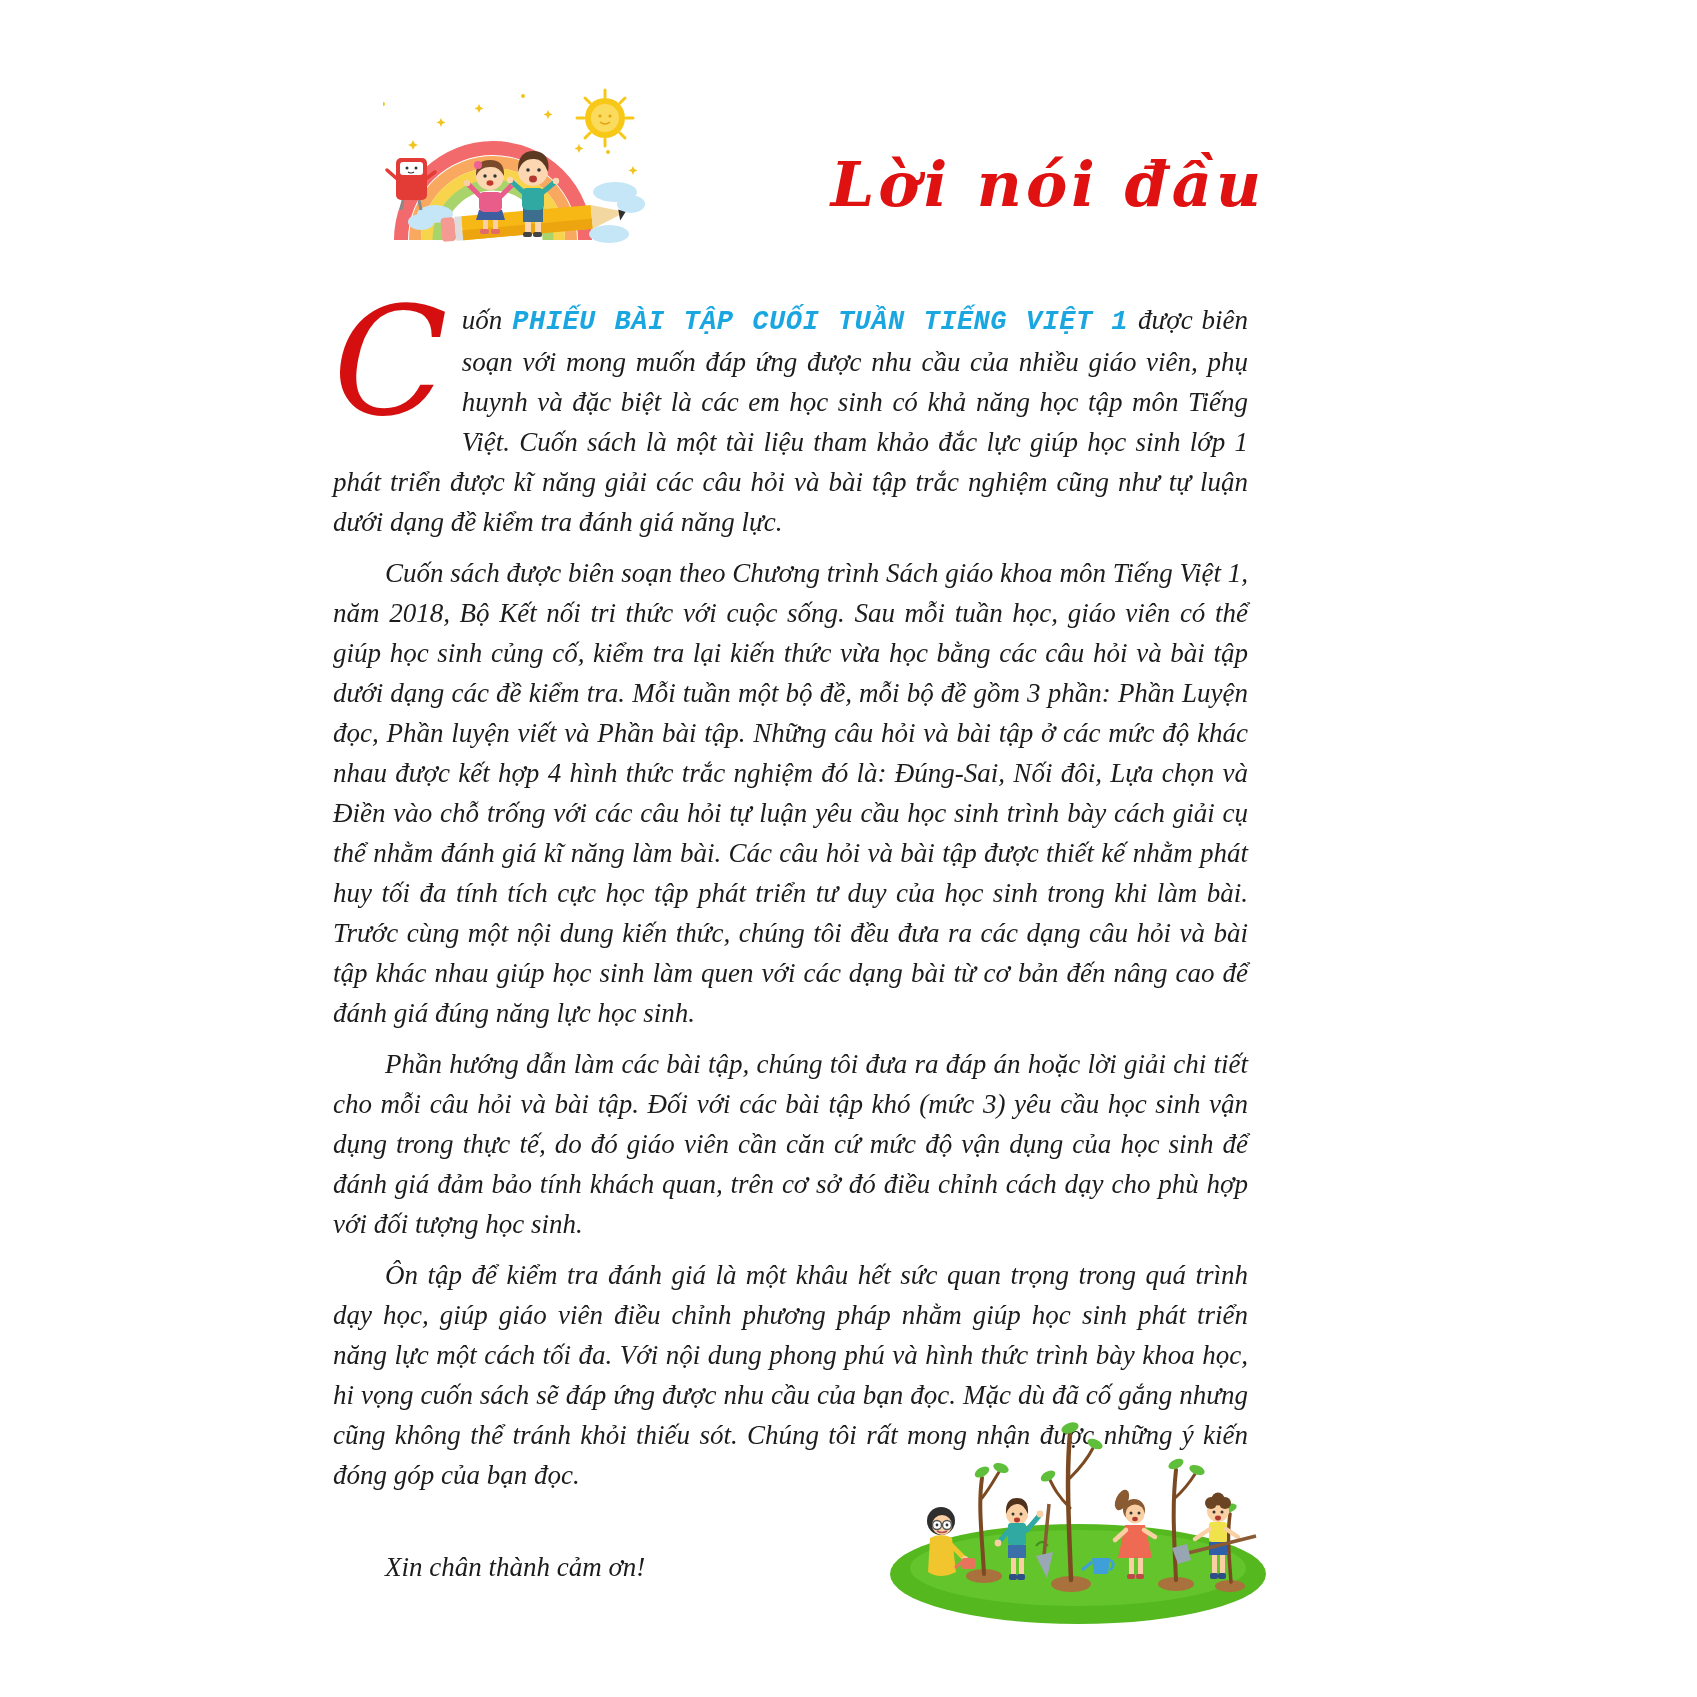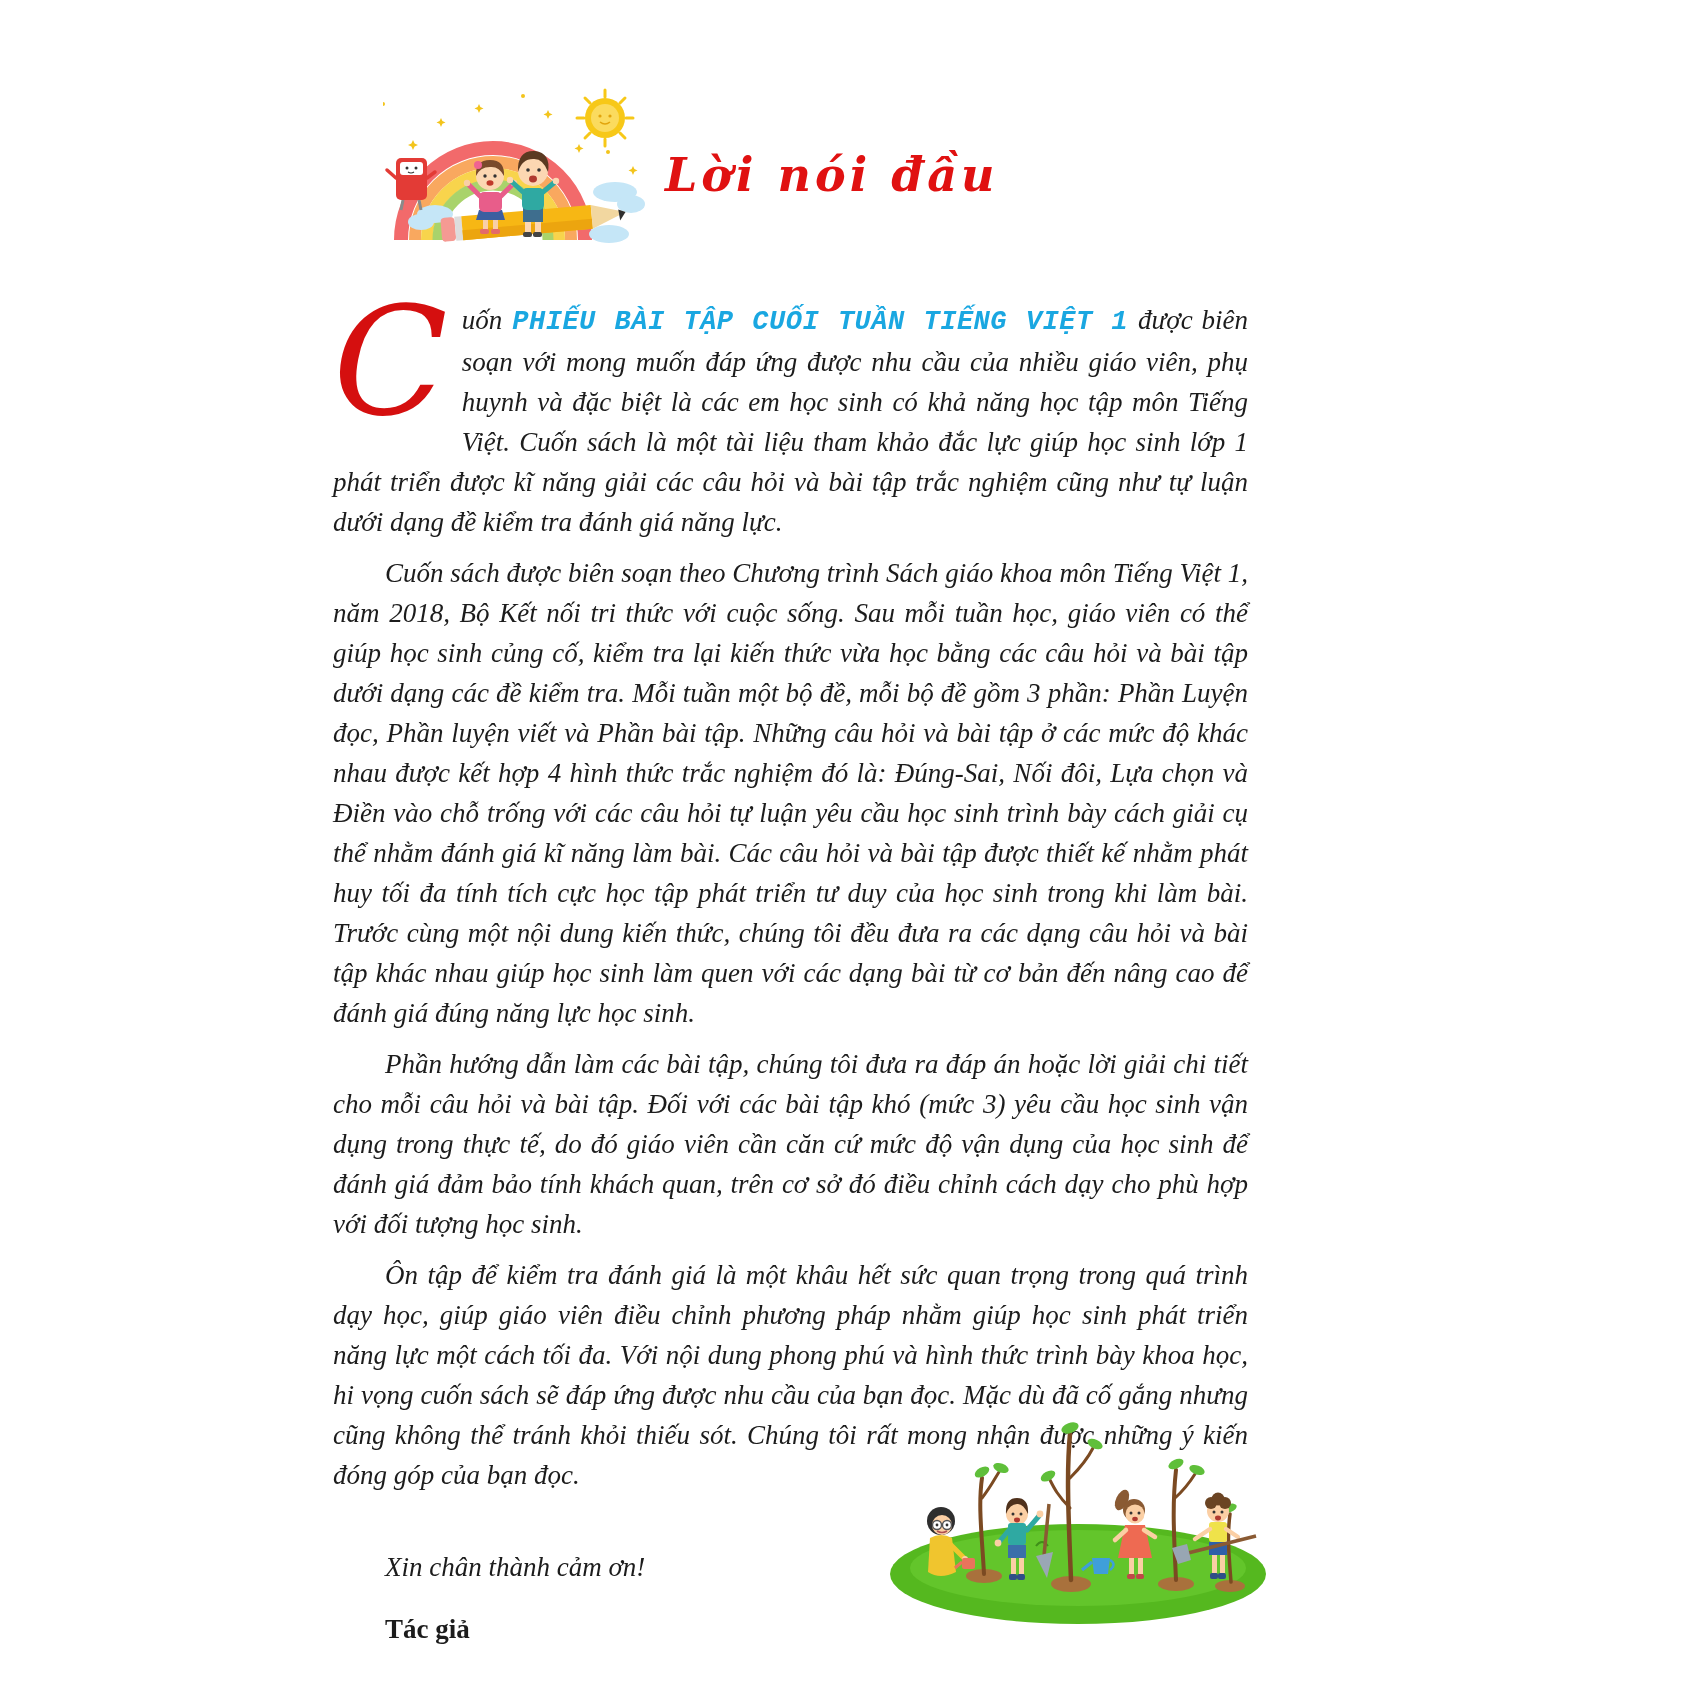--- a/index.html
+++ b/index.html
@@ -5,21 +5,21 @@
   html,body{margin:0;padding:0;}
   body{
     width:1697px;height:1697px;background:#ffffff;position:relative;
     font-family:"Liberation Serif",serif;color:#1c1c1c;overflow:hidden;
   }
   .header-art{position:absolute;left:383px;top:82px;width:264px;height:166px;}
   .footer-art{position:absolute;left:886px;top:1386px;width:384px;height:244px;}
   .page-title{
     position:absolute;left:665px;top:148px;width:600px;
     font-family:"DejaVu Serif",serif;font-style:italic;font-weight:bold;
-    font-size:46px;letter-spacing:4px;color:#e01111;
+    font-size:62px;letter-spacing:4px;color:#e01111;text-align:right;
   }
   .text-col{
     position:absolute;left:333px;top:300px;width:915px;
     font-style:italic;font-size:27px;line-height:40px;text-align:justify;
   }
   .text-col p{margin:0 0 11px 0;}
   .para{ text-indent:52px; }
   .para.first{ text-indent:0; }
   .dropcap{
     float:left;
@@ -146,21 +146,20 @@
 <div class="page-title">Lời nói đầu</div>
 
 <div class="text-col">
   <p class="para first">
     <span class="dropcap">C</span><span>uốn</span><span class="book-title">PHIẾU BÀI TẬP CUỐI TUẦN TIẾNG VIỆT 1</span><span>được biên soạn với mong muốn đáp ứng được nhu cầu của nhiều giáo viên, phụ huynh và đặc biệt là các em học sinh có khả năng học tập môn Tiếng Việt. Cuốn sách là một tài liệu tham khảo đắc lực giúp học sinh lớp 1 phát triển được kĩ năng giải các câu hỏi và bài tập trắc nghiệm cũng như tự luận dưới dạng đề kiểm tra đánh giá năng lực.</span>
   </p>
   <p class="para">Cuốn sách được biên soạn theo Chương trình Sách giáo khoa môn Tiếng Việt 1, năm 2018, Bộ Kết nối tri thức với cuộc sống. Sau mỗi tuần học, giáo viên có thể giúp học sinh củng cố, kiểm tra lại kiến thức vừa học bằng các câu hỏi và bài tập dưới dạng các đề kiểm tra. Mỗi tuần một bộ đề, mỗi bộ đề gồm 3 phần: Phần Luyện đọc, Phần luyện viết và Phần bài tập. Những câu hỏi và bài tập ở các mức độ khác nhau được kết hợp 4 hình thức trắc nghiệm đó là: Đúng-Sai, Nối đôi, Lựa chọn và Điền vào chỗ trống với các câu hỏi tự luận yêu cầu học sinh trình bày cách giải cụ thể nhằm đánh giá kĩ năng làm bài. Các câu hỏi và bài tập được thiết kế nhằm phát huy tối đa tính tích cực học tập phát triển tư duy của học sinh trong khi làm bài. Trước cùng một nội dung kiến thức, chúng tôi đều đưa ra các dạng câu hỏi và bài tập khác nhau giúp học sinh làm quen với các dạng bài từ cơ bản đến nâng cao để đánh giá đúng năng lực học sinh.</p>
   <p class="para">Phần hướng dẫn làm các bài tập, chúng tôi đưa ra đáp án hoặc lời giải chi tiết cho mỗi câu hỏi và bài tập. Đối với các bài tập khó (mức 3) yêu cầu học sinh vận dụng trong thực tế, do đó giáo viên cần căn cứ mức độ vận dụng của học sinh để đánh giá đảm bảo tính khách quan, trên cơ sở đó điều chỉnh cách dạy cho phù hợp với đối tượng học sinh.</p>
   <p class="para">Ôn tập để kiểm tra đánh giá là một khâu hết sức quan trọng trong quá trình dạy học, giúp giáo viên điều chỉnh phương pháp nhằm giúp học sinh phát triển năng lực một cách tối đa. Với nội dung phong phú và hình thức trình bày khoa học, hi vọng cuốn sách sẽ đáp ứng được nhu cầu của bạn đọc. Mặc dù đã cố gắng nhưng cũng không thể tránh khỏi thiếu sót. Chúng tôi rất mong nhận được những ý kiến đóng góp của bạn đọc.</p>
   <p class="thanks">Xin chân thành cảm ơn!</p>
-  <p class="author">Tác giả</p>
 </div>
 
 <svg class="footer-art" viewBox="0 0 384 244" aria-hidden="true">
 
   <g>
     <ellipse cx="192" cy="188" rx="188" ry="50" fill="#55b81f"></ellipse>
     <ellipse cx="192" cy="182" rx="168" ry="38" fill="#63c52b"></ellipse>
     <path d="M150 160 q6 -8 12 0" stroke="#3f8f18" stroke-width="2" fill="none"></path>
     <path d="M250 170 q6 -8 12 0" stroke="#3f8f18" stroke-width="2" fill="none"></path>
   </g>

